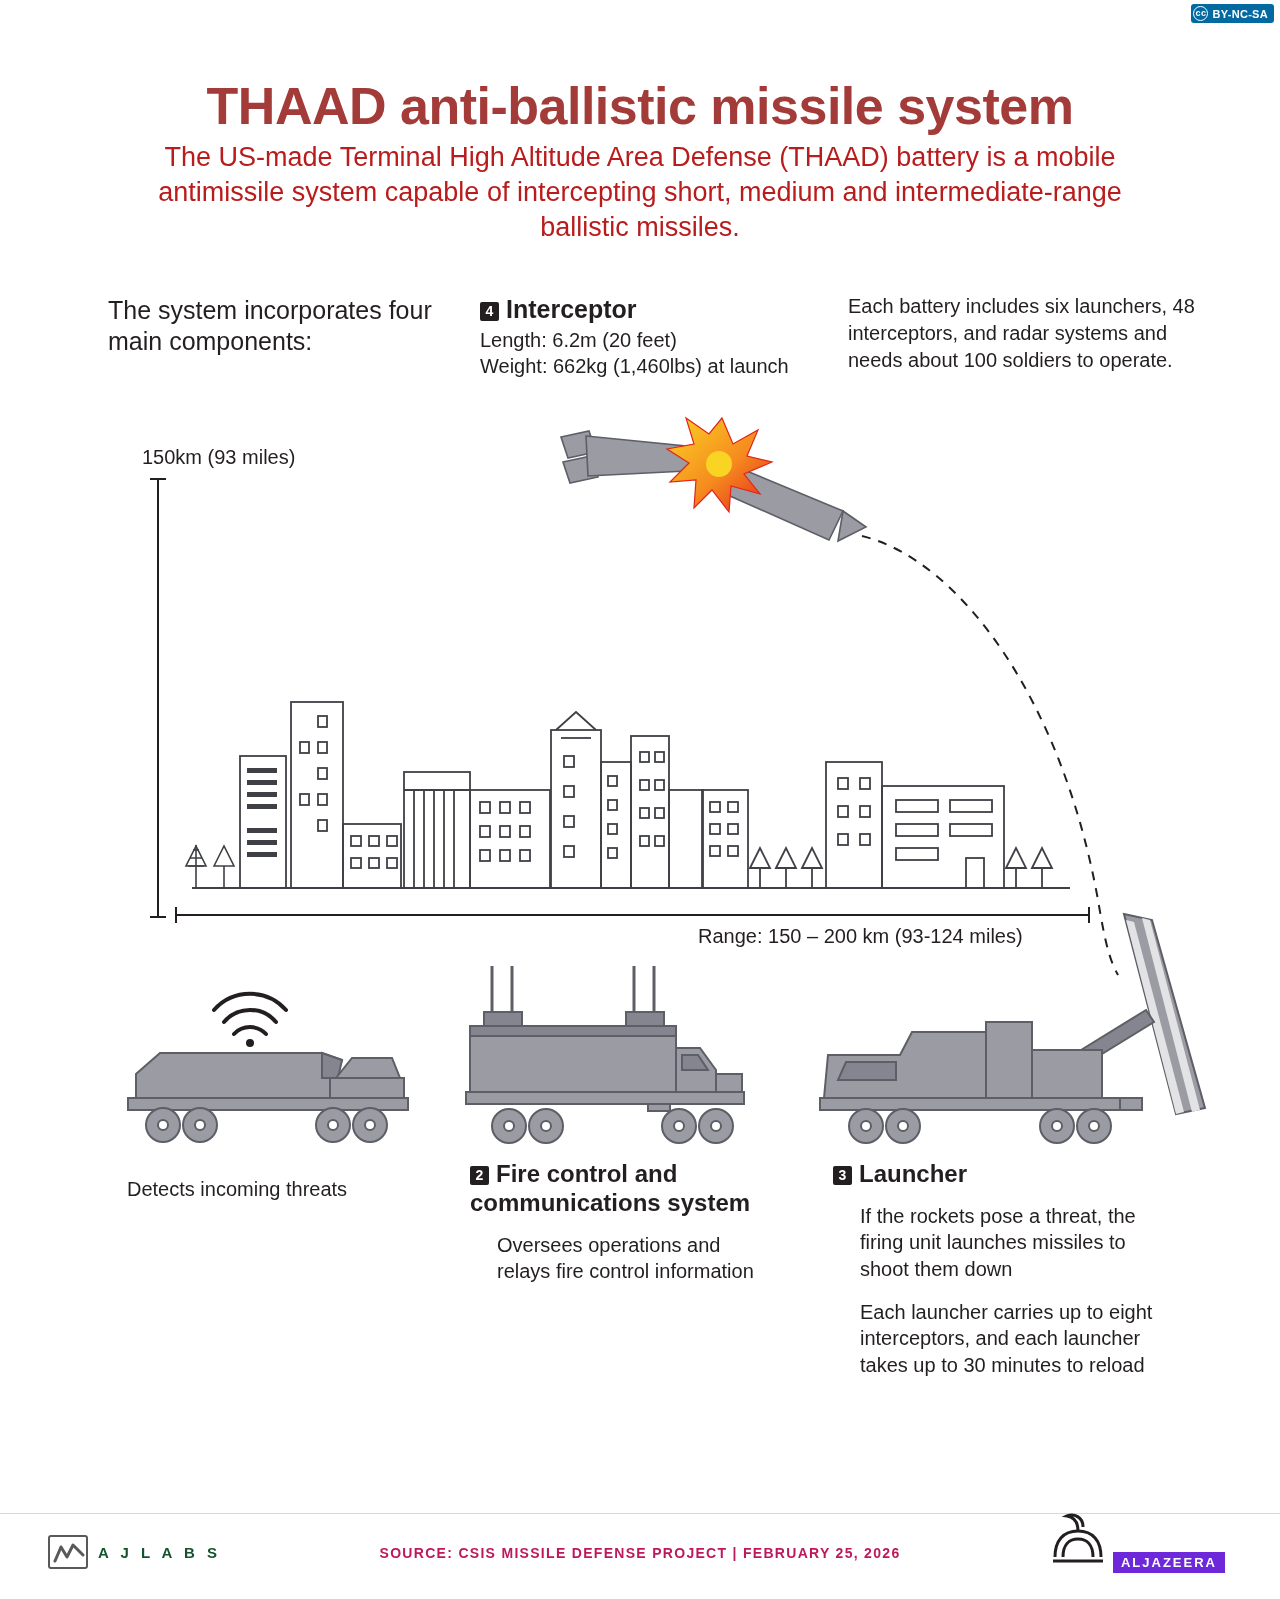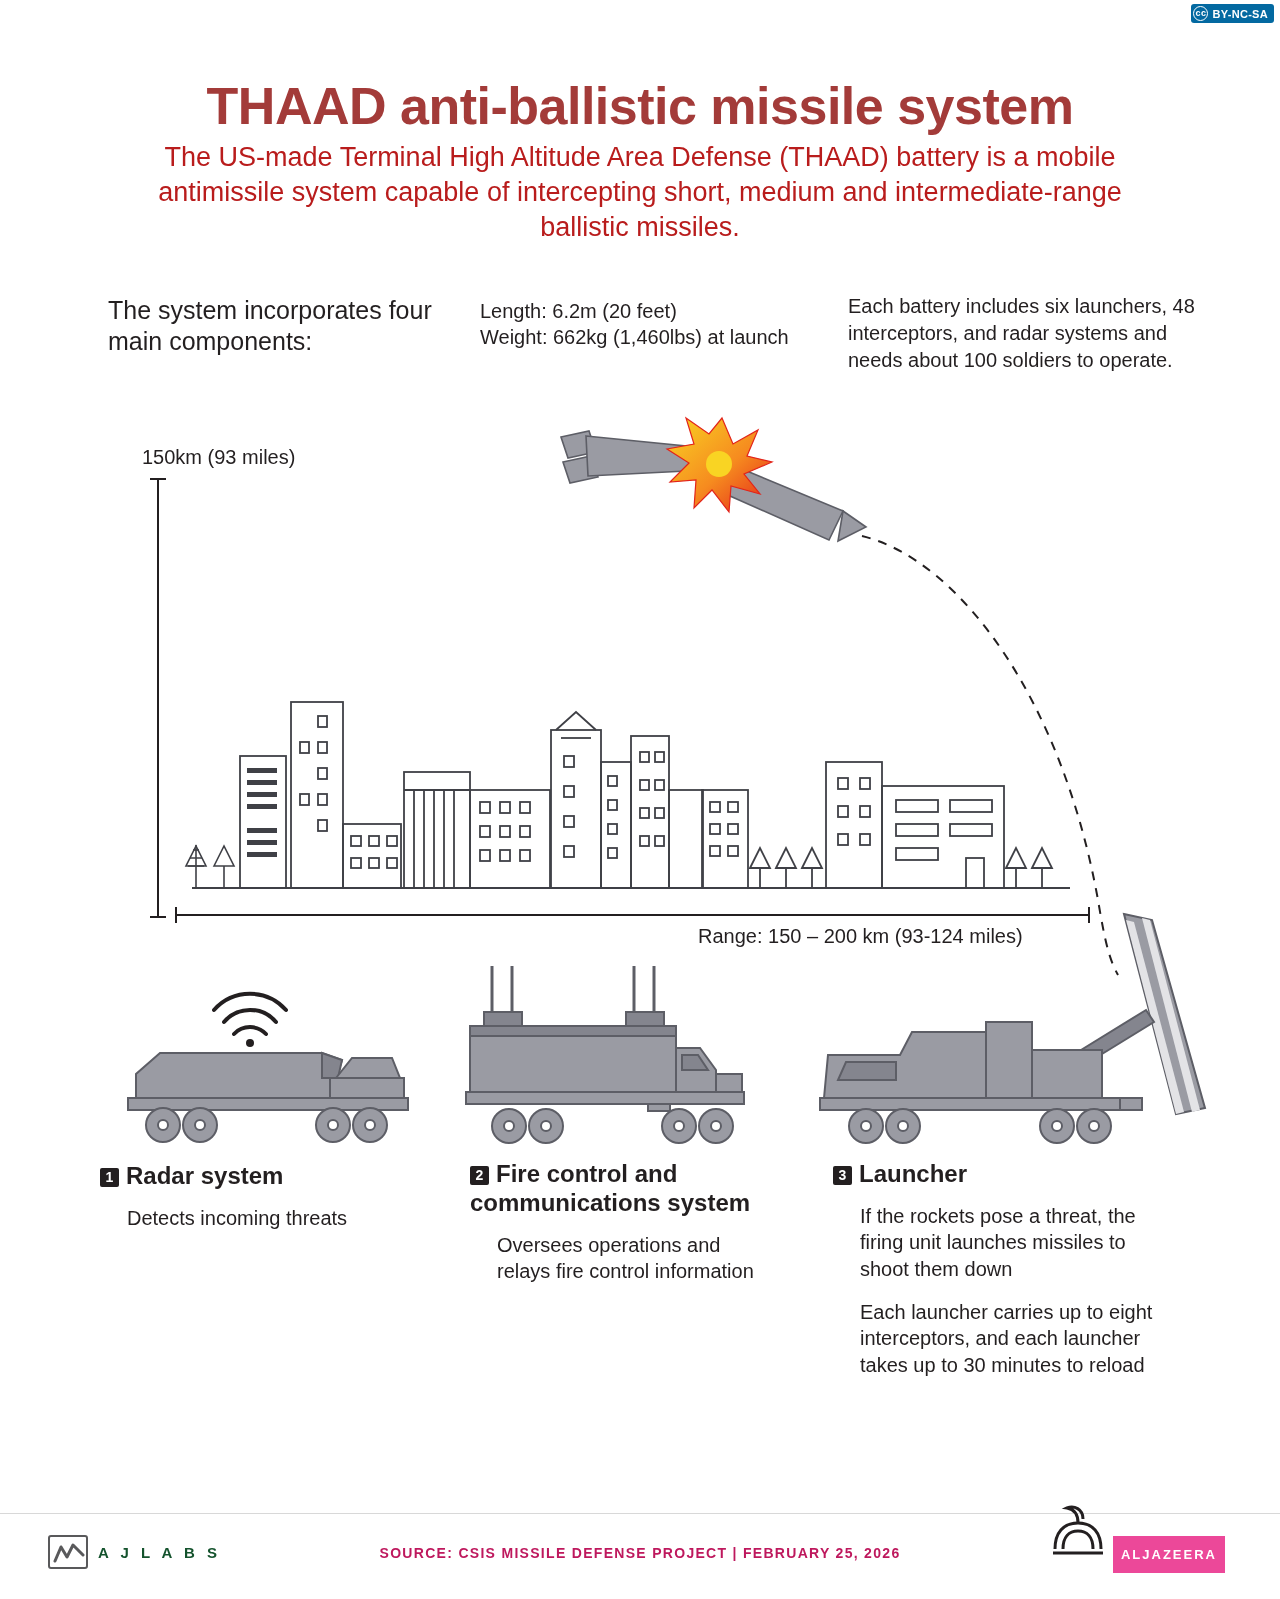--- a/index.html
+++ b/index.html
@@ -135,41 +135,44 @@
     position: absolute; bottom: 38px; left: 50%; transform: translateX(-50%);
     font-size: 14px; letter-spacing: 1.3px; font-weight: bold; color: #be185d;
     white-space: nowrap;
   }
   .aj-logo {
     position: absolute; bottom: 26px; right: 55px;
     text-align: center;
   }
   .aj-logo .aj-name {
     margin-top: 4px;
-    background: #ec4899; color: #fff; font-size: 13px; font-weight: bold;
-    letter-spacing: 2px; padding: 11px 8px; display: inline-block;
+    background: #6d28d9; color: #fff; font-size: 13px; font-weight: bold;
+    letter-spacing: 2px; padding: 3px 8px; display: inline-block;
   }
 
   
   .scene { position: absolute; top: 0; left: 0; width: 1280px; height: 1599px; pointer-events: none; }
 </style>
 </head>
 <body>
 
 <div class="cc-badge">
   <span class="cc-circle">cc</span>
   <span>BY-NC-SA</span>
 </div>
 
 <div class="title">THAAD anti-ballistic missile system</div>
 <div class="subtitle">The US-made Terminal High Altitude Area Defense (THAAD) battery is a mobile antimissile system capable of intercepting short, medium and intermediate-range ballistic missiles.</div>
 
 <div class="components-head">The system incorporates four main components:</div>
 
 <div class="interceptor-block">
+  <div>
+    <span class="num-box">4</span><span class="block-title">Interceptor</span>
+  </div>
   <div class="block-body" style="white-space:pre-line">Length: 6.2m (20 feet)
 Weight: 662kg (1,460lbs) at launch</div>
 </div>
 
 <div class="battery-note">Each battery includes six launchers, 48 interceptors, and radar systems and needs about 100 soldiers to operate.</div>
 
 <div class="alt-label">150km (93 miles)</div>
 <div class="v-axis"></div>
 <div class="h-axis"></div>
 <div class="range-label">Range: 150 – 200 km (93-124 miles)</div>
@@ -403,23 +406,20 @@
         <circle cx="903" cy="1126" r="5" fill="#fff"></circle>
       <circle cx="1057" cy="1126" r="17"></circle>
         <circle cx="1057" cy="1126" r="5" fill="#fff"></circle>
       <circle cx="1094" cy="1126" r="17"></circle>
         <circle cx="1094" cy="1126" r="5" fill="#fff"></circle>
     </g>
   </g>
 </svg>
 
 <div class="comp" id="comp-radar">
-  <div class="head">
-    <span class="num-box">1</span><span>Radar system</span>
-  </div>
   <div class="desc desc-indent">Detects incoming threats</div>
 </div>
 
 <div class="comp" id="comp-fire">
   <div class="head">
     <span class="num-box">2</span><span>Fire control and communications system</span>
   </div>
   <div class="desc desc-indent">Oversees operations and relays fire control information</div>
 </div>
 

